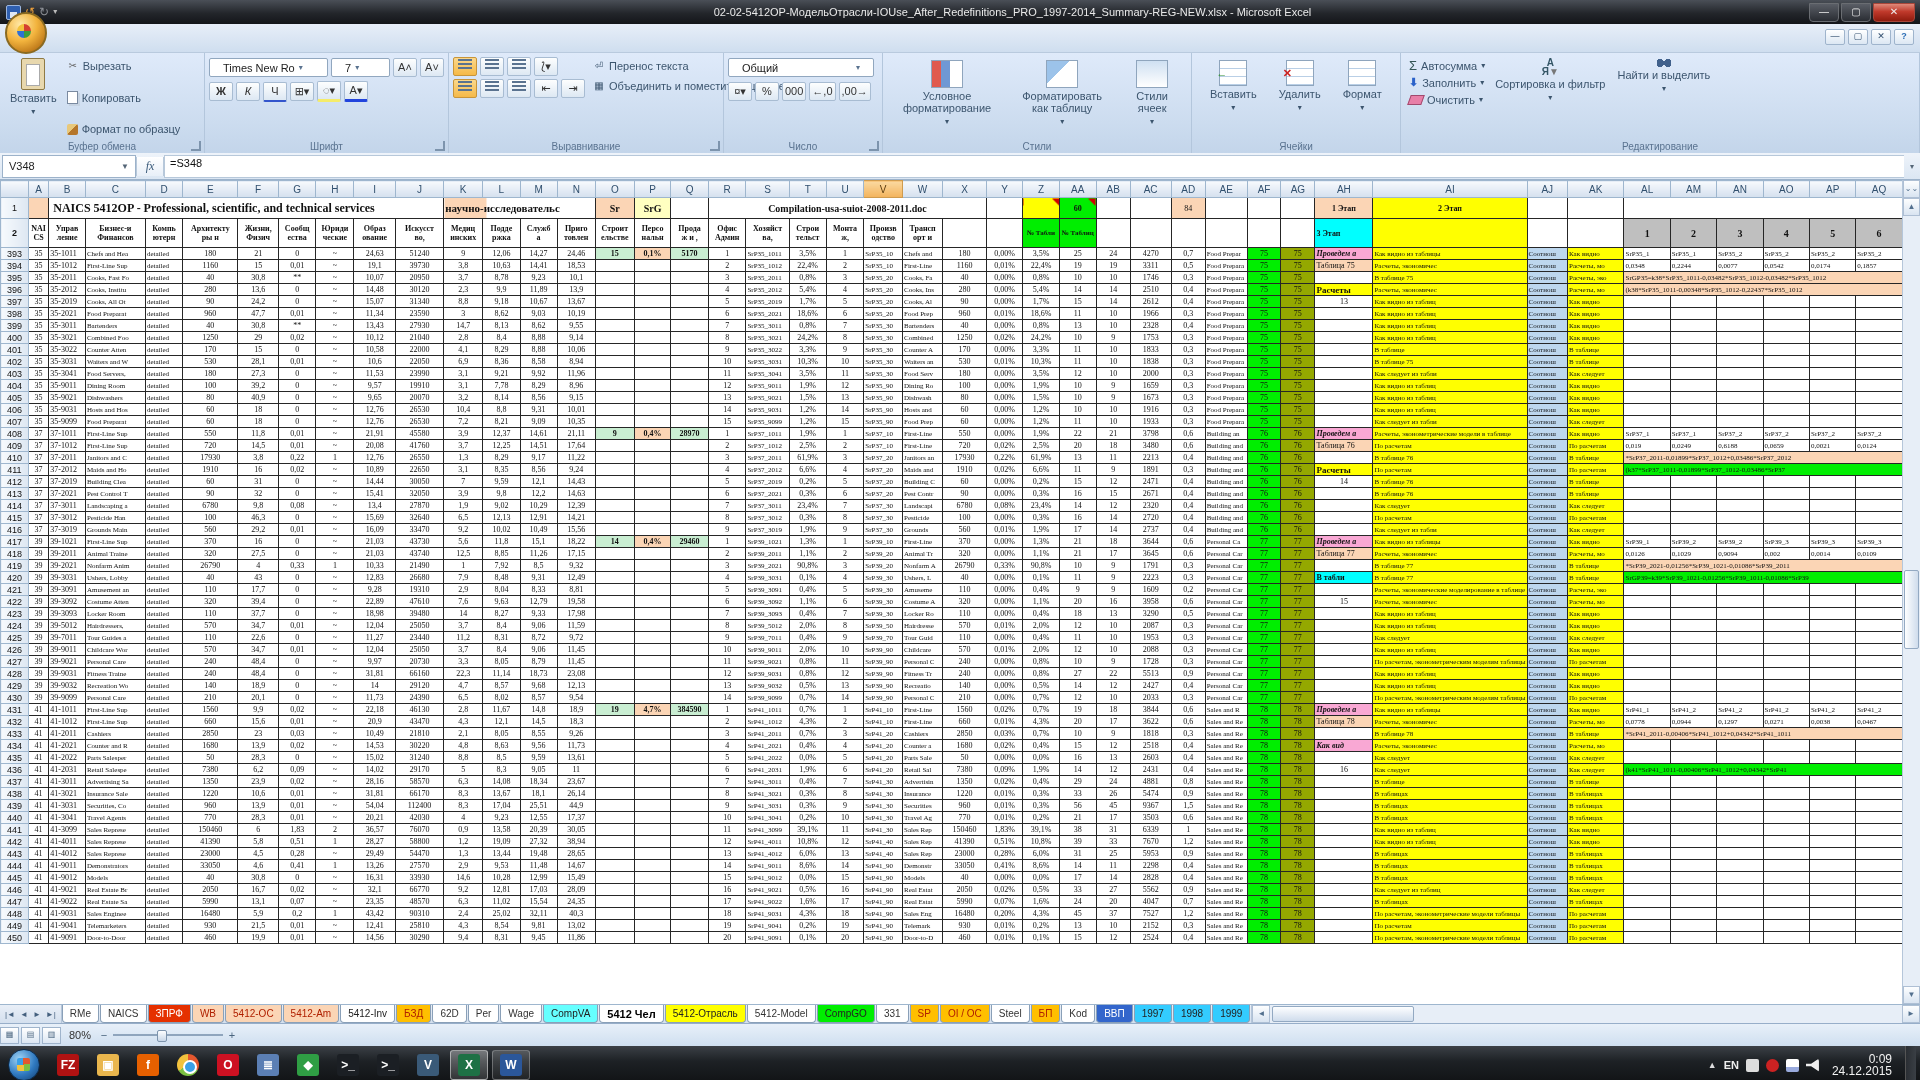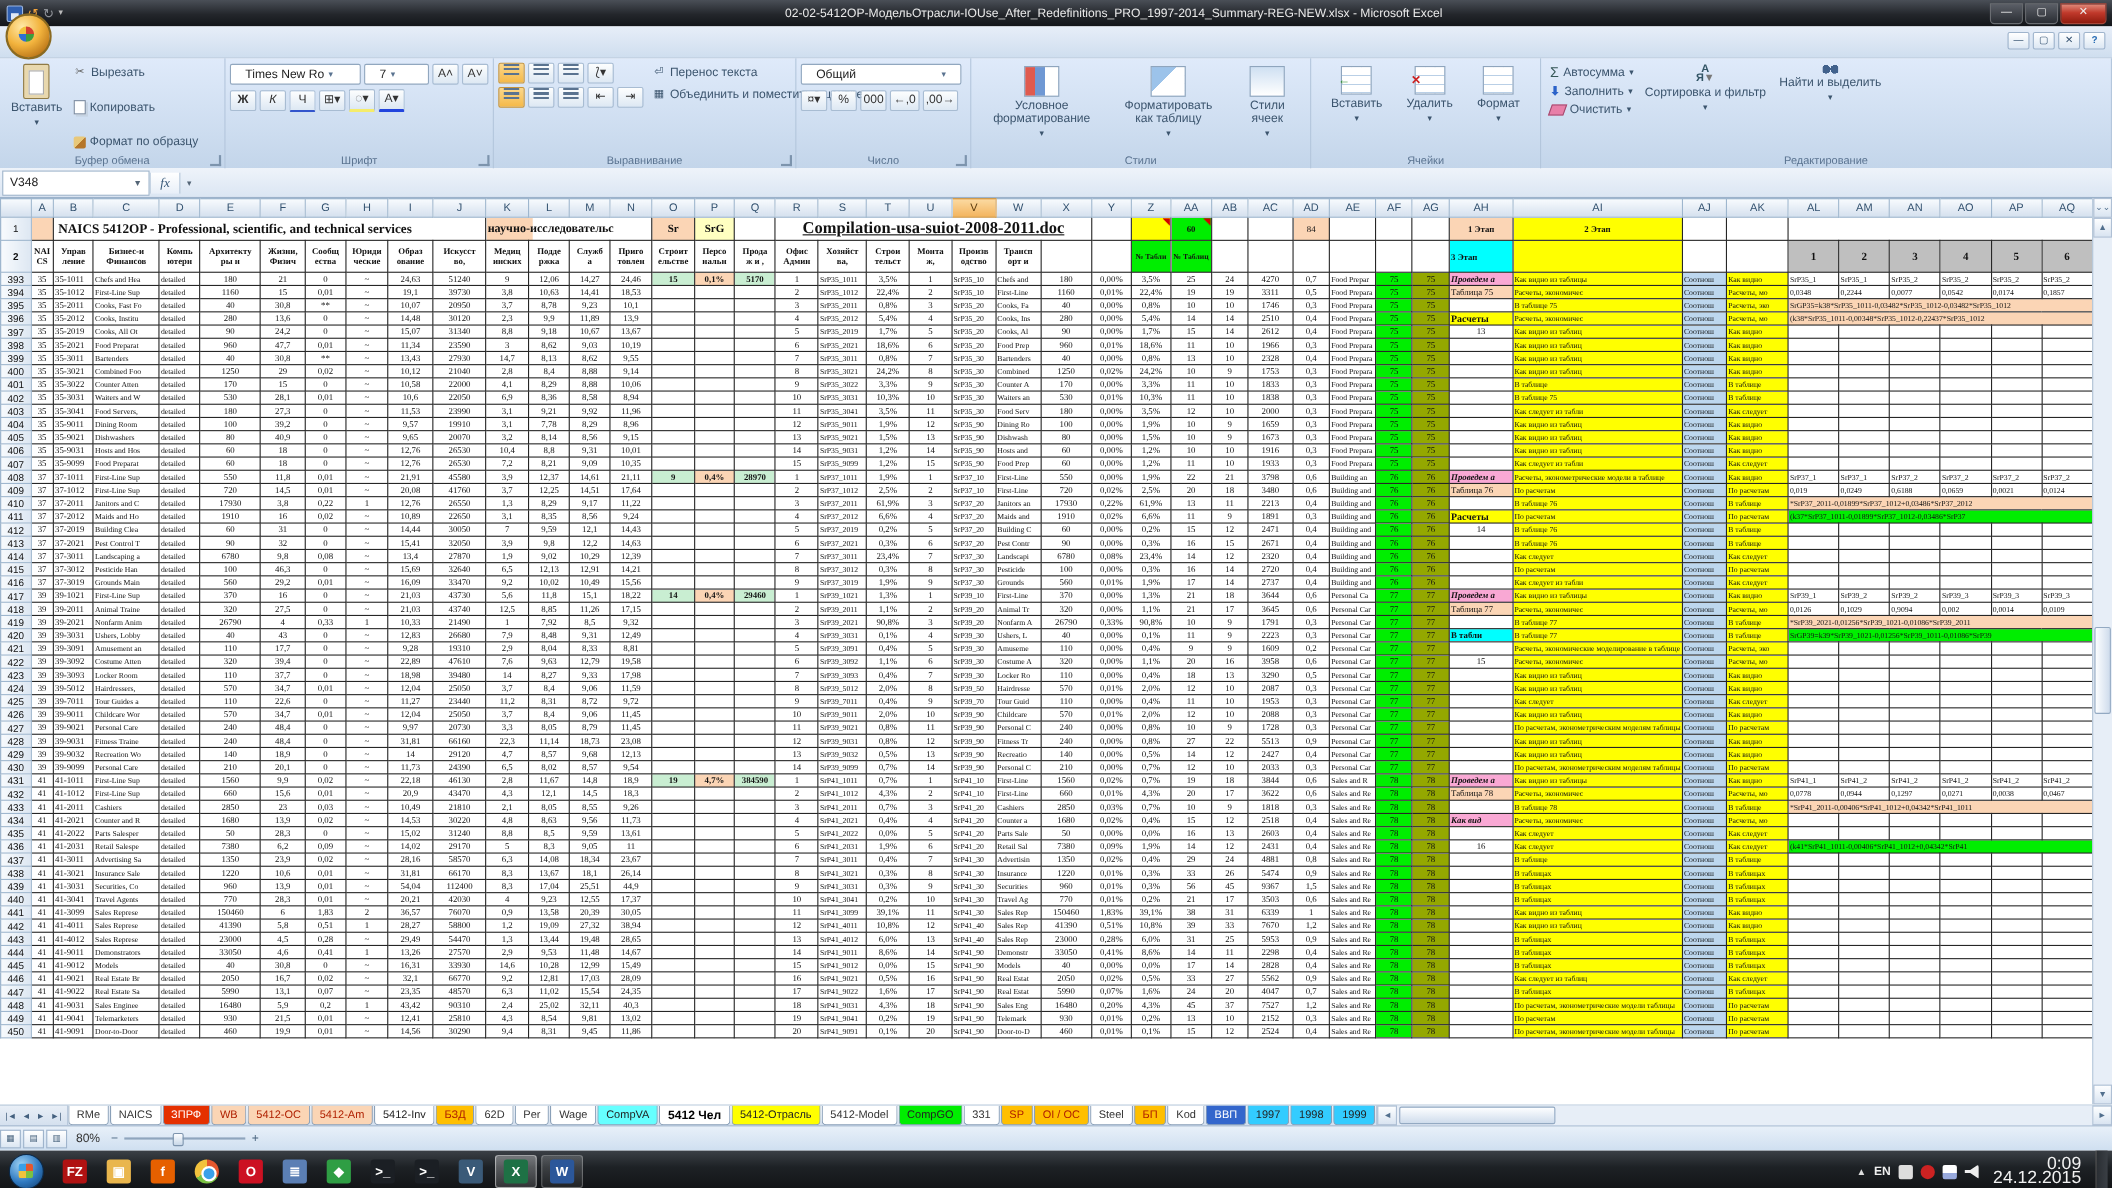--- a/index.html
+++ b/index.html
@@ -88,21 +88,21 @@
      font-family:"Liberation Sans",sans-serif;font-size:9px;}
   tr.r1 td{height:20px;} tr.r2 td{height:28px;font-weight:bold;line-height:9px;white-space:pre-line;}
   tr.dr td{height:11px;}
   .l{text-align:left !important;} .sm{font-size:7px;}
   .peach{background:#FBD5B5;} .lty{background:#FFFFC1;} .yel{background:#FFFF00;}
   .grn{background:#00EE00;} .cyn{background:#00FFFF;}
   .t-title{color:#E00000;font-weight:bold;font-size:12px;text-align:left !important;padding-left:4px !important;}
   .t-blue{color:#0000D8;font-weight:bold;font-size:11px;text-align:left !important;
      background:linear-gradient(90deg,#FBD5B5 0 42px,#ffffff 42px);}
   .t-sr{color:#E00000;font-weight:bold;font-size:10px;}
-  .t-doc{color:#0000EE;font-weight:bold;font-size:15px;text-decoration:underline;}
+  .t-doc{color:#0000EE;font-weight:bold;font-size:10px;}
   .redb{color:#E00000;font-weight:bold;} .darkb{color:#1a1a1a;font-weight:bold;}
   .corner{background-image:linear-gradient(225deg,#d00000 0 5px,transparent 5px);}
   .grnh{background:#00EE00;color:#D00000;font-size:7px;font-weight:bold;}
   .gryn{background:#BFBFBF;color:#E00000;font-weight:bold;font-size:10px;}
   .ogrn{background:#C9EED2;color:#0000D0;font-weight:bold;}
   .porg{background:#FBD5B5;color:#B04000;font-weight:bold;}
   .qgrn{background:#C9EED2;color:#E00000;font-weight:bold;}
   .redt{color:#E00000;} .bluet{color:#0000D0;}
   .afg{background:#00EE00;} .agg{background:#94A800;}
   .ah-pr{background:#f9a8d4;color:#E00000;font-weight:bold;text-align:left !important;font-style:italic;}
@@ -148,21 +148,21 @@
      color:#fff;font-size:12px;font-weight:bold;}
   .ticon .chip{width:22px;height:22px;border-radius:3px;display:flex;align-items:center;justify-content:center;}
   .ticon.open{background:linear-gradient(#ffffff2e,#ffffff10);border:1px solid #ffffff44;}
   .ticon.focused{background:linear-gradient(#ffffff55,#ffffff22);border:1px solid #ffffff77;}
   .chromechip{background:conic-gradient(#e4572e 0 33%,#7ac143 0 66%,#f2c23d 0);position:relative;border-radius:50% !important;}
   .chromechip::after{content:"";position:absolute;left:6px;top:6px;width:10px;height:10px;border-radius:50%;background:#3aa0e8;border:2px solid #fff;}
   .tray{margin-left:auto;display:flex;align-items:center;gap:7px;padding-right:4px;color:#eee;}
   .tray .up{font-size:9px;color:#ddd;}
   .lang{font-size:11px;font-weight:bold;}
   .trico{width:13px;height:13px;border-radius:2px;}
-  .clock{font-size:16px;line-height:12px;text-align:right;color:#f2f2f2;padding:0 6px;}
+  .clock{font-size:12px;line-height:12px;text-align:right;color:#f2f2f2;padding:0 6px;}
   .desk{width:10px;height:38px;border-left:1px solid #555;background:linear-gradient(90deg,#2a2e33,#3a3f45);}
 </style>
 </head>
 <body>
 
 <div class="screen">
 
   <div class="titlebar">
     <div class="qat">
       <span class="floppy"></span>
@@ -374,20 +374,21 @@
       <div class="glabel">Редактирование</div>
     </div>
   </div>
 
   <div class="fbar">
     <div class="namebox">
         <span>V348</span>
         <span class="arr">▼</span>
       </div>
     <div class="fxbtn">fx</div>
+    <div class="fcontent">=S348</div>
     <div class="fexp">▾</div>
   </div>
 
   <div class="gridwrap">
     <div id="gridhost">
         <table class="sheet">
           <colgroup>
             <col style="width:33px">
             <col style="width:22px">
             <col style="width:39px">

